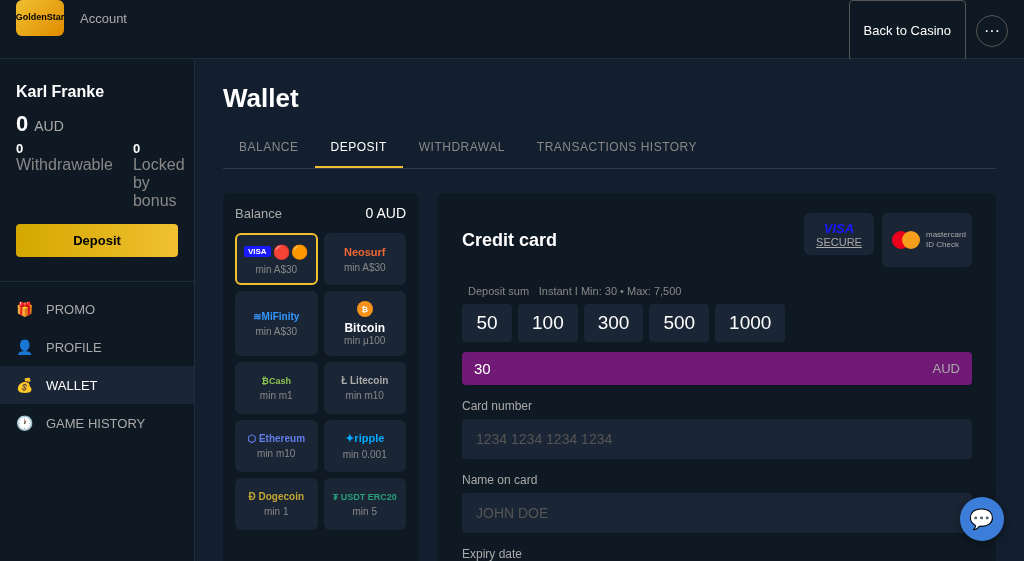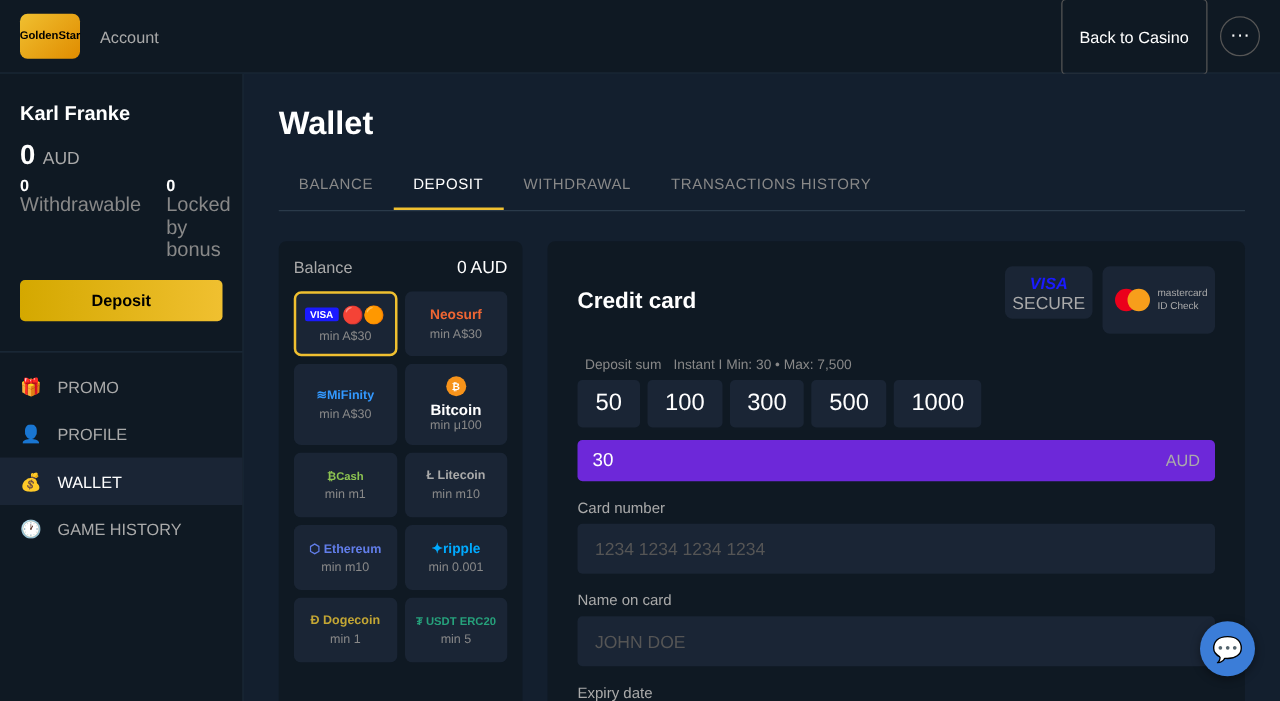--- a/index.html
+++ b/index.html
@@ -2,21 +2,21 @@
 <html><head>
   <meta charset="utf-8">
   <style>
     * { box-sizing: border-box; margin: 0; padding: 0; }
     body { background: #0f1923; color: #fff; font-family: Arial, sans-serif; font-size: 14px; min-height: 561px; display: flex; flex-direction: column; }
 
     
     .top-nav {
       background: #0f1923;
       border-bottom: 1px solid #1e2d3d;
-      display: flex; align-items: center;
+      display: flex; align-items: flex-start;
       padding: 0 16px;
       height: 59px;
     }
     .logo-area { display: flex; align-items: center; gap: 8px; }
     .logo-box {
       width: 48px; height: 36px;
       background: linear-gradient(135deg, #f0c030, #e08c00);
       border-radius: 6px;
       display: flex; align-items: center; justify-content: center;
       font-size: 9px; font-weight: bold; color: #000; text-align: center; line-height: 1.1;
@@ -125,40 +125,40 @@
     }
     .form-header { display: flex; align-items: center; justify-content: space-between; margin-bottom: 16px; }
     .form-title { font-size: 18px; font-weight: bold; }
     .card-logos { display: flex; gap: 8px; }
     .visa-badge {
       background: #1a2535; border-radius: 6px; padding: 4px 10px;
       display: flex; flex-direction: column; align-items: center; justify-content: center;
       width: 70px; height: 42px;
     }
     .visa-badge-text { color: #1a1aff; font-size: 13px; font-weight: bold; font-style: italic; }
-    .secure-text { color: #aaa; font-size: 14px; }
+    .secure-text { color: #aaa; font-size: 11px; text-decoration: underline; }
     .mc-badge {
       background: #1a2535; border-radius: 6px; padding: 4px 10px;
       display: flex; align-items: center; gap: 6px;
       width: 90px; height: 54px;
     }
     .mc-circles { display: flex; }
     .mc-red { width: 18px; height: 18px; background: #eb001b; border-radius: 50%; }
     .mc-orange { width: 18px; height: 18px; background: #f79e1b; border-radius: 50%; margin-left: -8px; }
     .mc-label { font-size: 8px; color: #aaa; line-height: 1.2; }
 
     .deposit-sum-label { font-size: 13px; color: #aaa; margin-bottom: 6px; }
     .deposit-sum-label span { color: #888; font-size: 11px; margin-left: 6px; }
     .amount-buttons { display: flex; gap: 6px; margin-bottom: 10px; flex-wrap: wrap; }
     .amount-btn {
       background: #1a2535; color: #fff; border: none; border-radius: 4px;
       padding: 8px 14px; cursor: pointer; font-size: 19px; min-width: 50px;
     }
     .custom-amount-row {
-      background: #6d28d9; border-radius: 4px; padding: 8px 12px;
+      background: #701a75; border-radius: 4px; padding: 8px 12px;
       display: flex; justify-content: space-between; align-items: center;
       margin-bottom: 14px;
     }
     .custom-amount-value { font-size: 15px; }
     .custom-amount-currency { color: #aaa; font-size: 13px; }
 
     .field-label { font-size: 12px; color: #aaa; margin-bottom: 6px; }
     .form-input {
       width: 100%; background: #1a2535; border: none; border-radius: 4px;
       color: #888; padding: 12px 14px; font-size: 14px; margin-bottom: 14px;

